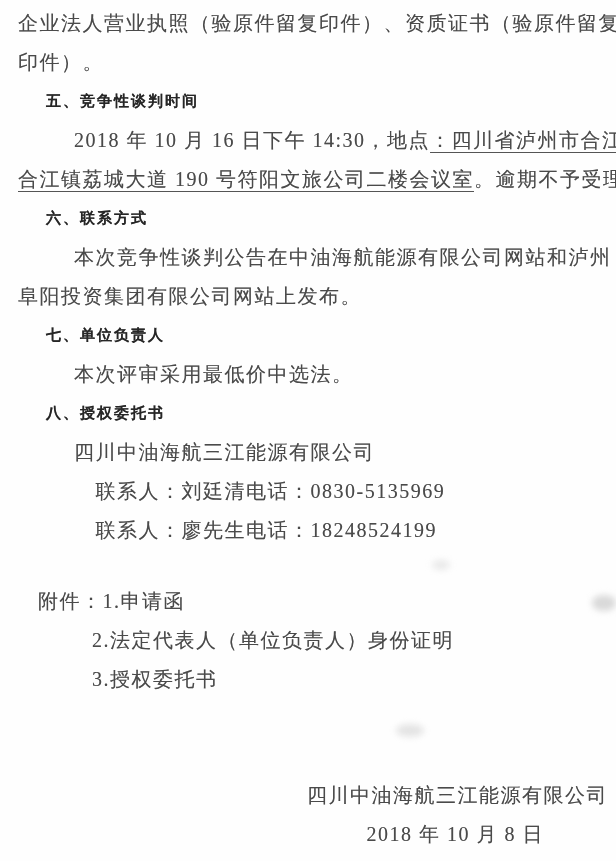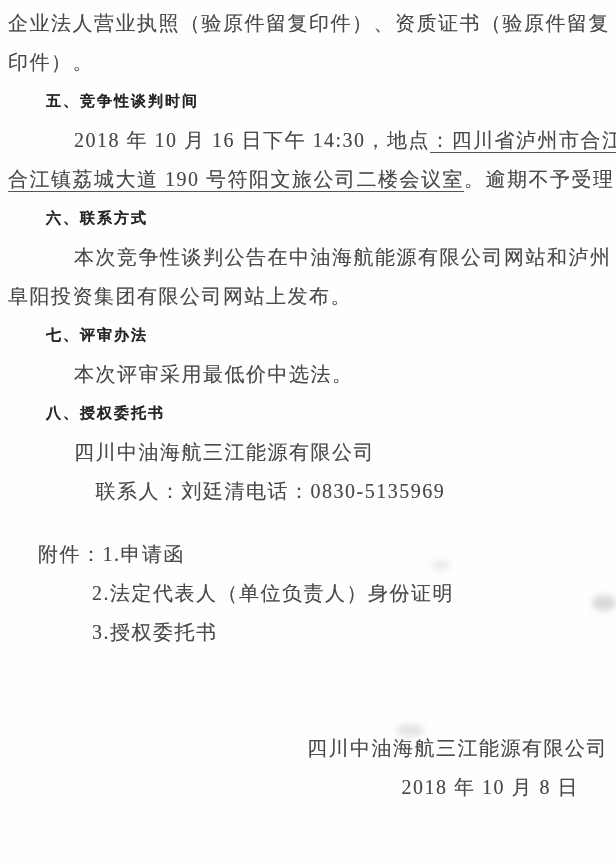--- a/index.html
+++ b/index.html
@@ -20,21 +20,21 @@
   }
   .line {
     font-size: 20px;
     letter-spacing: 1.5px;
     line-height: 39px;
     height: 39px;
     white-space: nowrap;
     color: #4a4a4a;
     text-shadow: 0 0 0.6px rgba(80,80,80,0.45);
   }
-  .cont   { padding-left: 8px; }
+  .cont   { padding-left: 18px; }
   .indent { padding-left: 74px; }
   .heading {
     padding-left: 46px;
     font-weight: bold;
     font-size: 15px;
     color: #262626;
     letter-spacing: 2px;
     text-shadow: 0 0 0.5px rgba(20,20,20,0.6);
   }
   .u {
@@ -43,29 +43,29 @@
     text-underline-offset: 5px;
     text-decoration-color: #555;
   }
   .contact-label {
     display: inline-block;
     width: 172px;
     text-align: right;
   }
   .attach-line { padding-left: 38px; }
   .attach-cont { padding-left: 92px; }
-  .attach-gap  { margin-top: 24px; }
+  .attach-gap  { margin-top: 32px; }
   .sig-company {
     margin-top: 77px;
     text-align: right;
     padding-right: 8px;
   }
   .sig-date {
     text-align: right;
-    padding-right: 37px;
+    padding-right: 72px;
   }
   .smudge {
     position: absolute;
     border-radius: 50%;
     filter: blur(3px);
     pointer-events: none;
   }
   .smudge-1 { left: 592px; top: 595px; width: 24px; height: 16px; background: #d9d9d9; }
   .smudge-2 { left: 396px; top: 724px; width: 28px; height: 13px; background: #e4e4e4; }
   .smudge-3 { left: 432px; top: 560px; width: 18px; height: 10px; background: #e9e9e9; }
@@ -84,30 +84,31 @@
   <div class="line indent"><span>2018 年 10 月 16 日下午 14:30，地点</span><span class="u">：四川省泸州市合江县</span></div>
 
   <div class="line cont"><span class="u">合江镇荔城大道 190 号符阳文旅公司二楼会议室</span><span>。逾期不予受理。</span></div>
 
   <div class="line heading">六、联系方式</div>
 
   <div class="line indent">本次竞争性谈判公告在中油海航能源有限公司网站和泸州</div>
 
   <div class="line cont">阜阳投资集团有限公司网站上发布。</div>
 
-  <div class="line heading">七、评审办法</div>
+  <div class="line heading">七、单位负责人</div>
 
   <div class="line indent">本次评审采用最低价中选法。</div>
 
   <div class="line heading">八、授权委托书</div>
 
   <div class="line indent">四川中油海航三江能源有限公司</div>
 
   <div class="line indent"><span class="contact-label">联系人：刘廷清</span><span>电话：0830-5135969</span></div>
 
+  <div class="line indent"><span class="contact-label">联系人：廖先生</span><span>电话：18248524199</span></div>
 
   <div class="line attach-line attach-gap"><span>附件：</span><span>1.申请函</span></div>
 
   <div class="line attach-cont">2.法定代表人（单位负责人）身份证明</div>
 
   <div class="line attach-cont">3.授权委托书</div>
 
   <div class="line sig-company">四川中油海航三江能源有限公司</div>
 
   <div class="line sig-date">2018 年  10 月 8 日</div>

